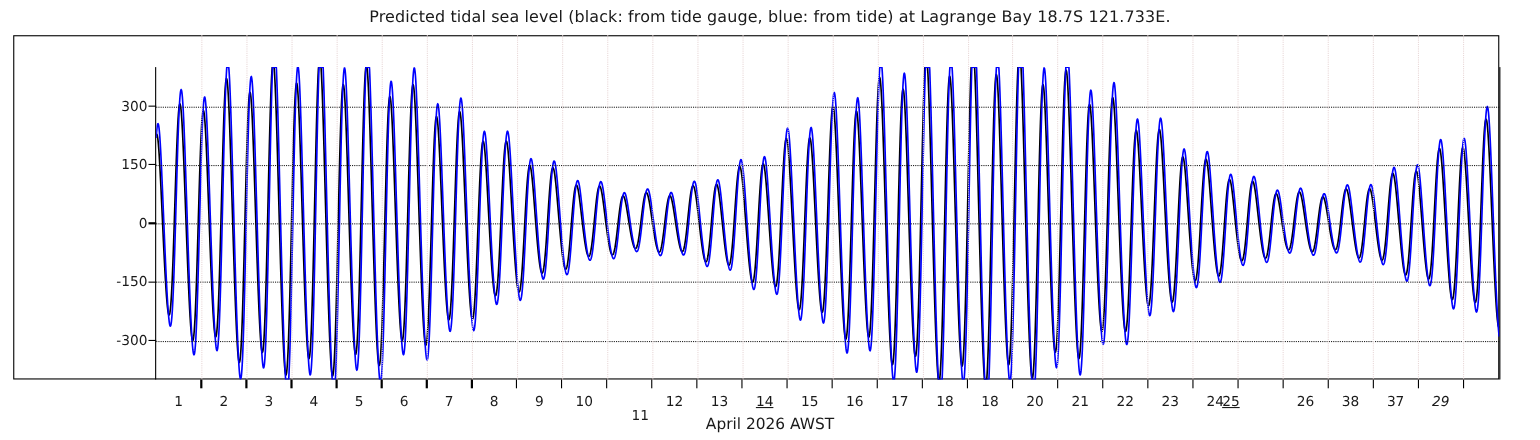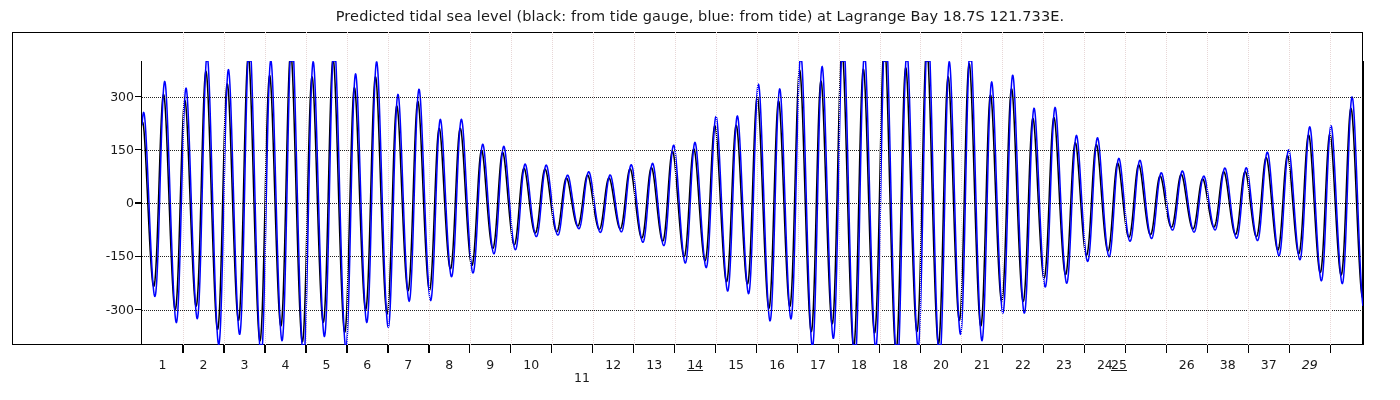--- a/index.html
+++ b/index.html
@@ -206,14 +206,15 @@
       <div class="xtick" style="left: 1105.68px;"></div>
       <div class="xlabel" style="left: 1085.79px;">38</div>
       <div class="vgrid" style="left: 1147.25px;"></div>
       <div class="xtick" style="left: 1146.65px;"></div>
       <div class="xlabel" style="left: 1126.76px;">37</div>
       <div class="vgrid" style="left: 1188.22px;"></div>
       <div class="xtick" style="left: 1187.62px;"></div>
       <div class="xlabel" style="left: 1167.73px; font-style: italic;">29</div>
     </div>
 
+  <div class="x-axis-title">April 2026 AWST</div>
 
 </div>
 
 </body></html>

